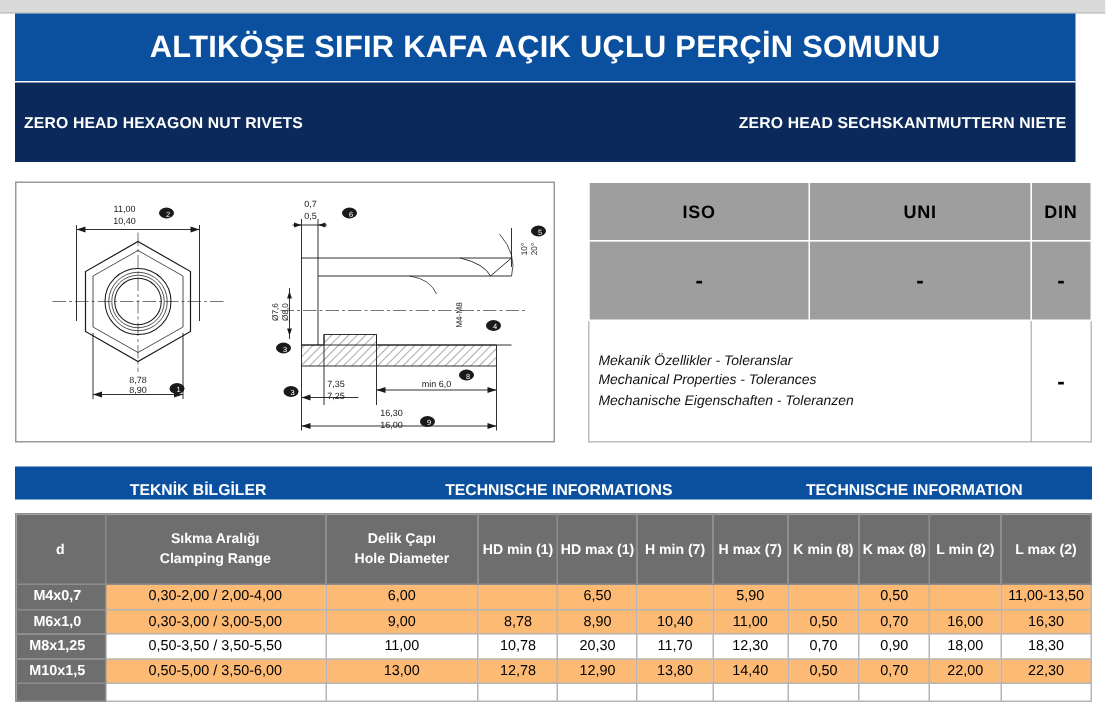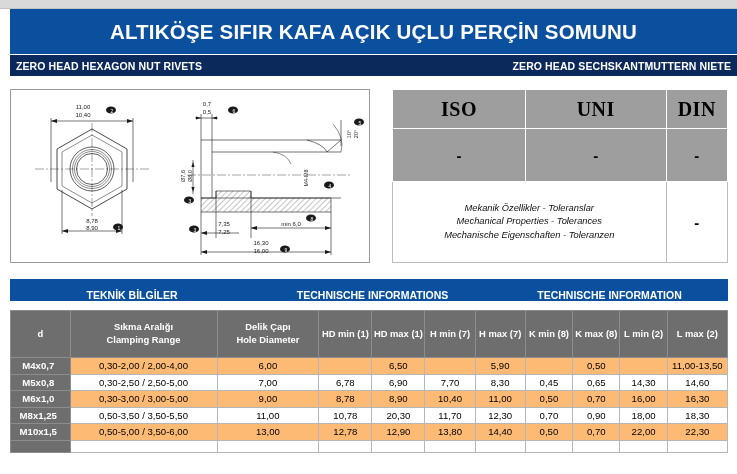--- a/index.html
+++ b/index.html
@@ -13,21 +13,21 @@
     color: #000;
     position: relative;
   }
   .top-strip {
     height: 8px;
     background: #d9d9d9;
     border-bottom: 1px solid #c2c2c2;
   }
   
   .header-wrap {
-    margin: 0 0 0 10px;
+    margin: 0 20px 0 10px;
     border-radius: 23px;
   }
   .title-bar {
     background: #0a509e;
     height: 45px;
     display: flex;
     align-items: center;
     justify-content: center;
   }
   .title-bar .title {
@@ -36,21 +36,21 @@
     font-weight: bold;
     letter-spacing: .2px;
     white-space: nowrap;
   }
   .subtitle-bar {
     background: #0b2a5b;
     height: 21px;
     display: flex;
     align-items: center;
     justify-content: space-between;
-    padding: 0 6px;
+    padding: 16px 6px;
     border-top: 1px solid #ffffff;
   }
   .subtitle-bar span {
     color: #ffffff;
     font-size: 10.5px;
     font-weight: bold;
     letter-spacing: .1px;
     white-space: nowrap;
   }
   
@@ -78,34 +78,33 @@
     table-layout: fixed;
     height: 174px;
   }
   .std-table td {
     border: 1px solid #ffffff;
     background: #9e9e9e;
     text-align: center;
     vertical-align: middle;
   }
   .std-table td.hdr {
-    font-size: 20px;
+    font-size: 12px;
     font-weight: bold;
     letter-spacing: .5px;
     height: 36px;
-    font-family: Liberation Serif, serif;
   }
   .std-table td.dash {
     font-size: 15px;
     font-weight: bold;
     height: 50px;
   }
   .std-table td.notes {
     background: #ffffff;
-    text-align: center;
+    text-align: left;
     font-style: italic;
     font-size: 9.3px;
     line-height: 1.45;
     padding: 4px 6px;
     border: 1px solid #bdbdbd;
     color: #111;
     margin-top: 21px;
   }
   .std-table td.notes-dash {
     background: #ffffff;
@@ -397,33 +396,20 @@
           <td>6,00</td>
           <td></td>
           <td>6,50</td>
           <td></td>
           <td>5,90</td>
           <td></td>
           <td>0,50</td>
           <td></td>
           <td>11,00-13,50</td>
         </tr>
-        <tr class="even">
-          <td class="rowlab">M5x0,8</td>
-          <td>0,30-2,50 / 2,50-5,00</td>
-          <td>7,00</td>
-          <td>6,78</td>
-          <td>6,90</td>
-          <td>7,70</td>
-          <td>8,30</td>
-          <td>0,45</td>
-          <td>0,65</td>
-          <td>14,30</td>
-          <td>14,60</td>
-        </tr>
         <tr class="odd">
           <td class="rowlab">M6x1,0</td>
           <td>0,30-3,00 / 3,00-5,00</td>
           <td>9,00</td>
           <td>8,78</td>
           <td>8,90</td>
           <td>10,40</td>
           <td>11,00</td>
           <td>0,50</td>
           <td>0,70</td>

